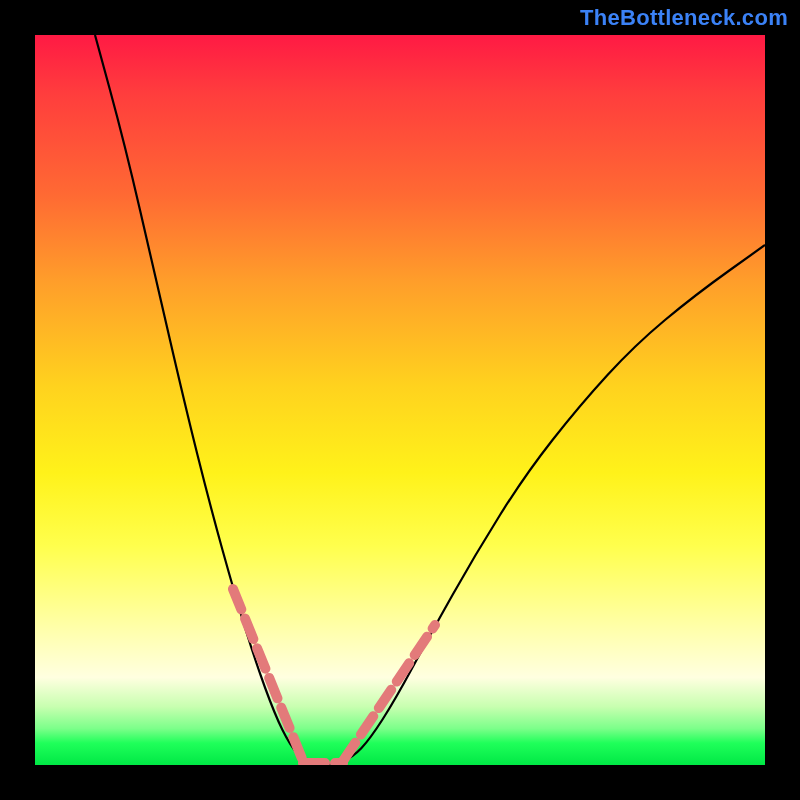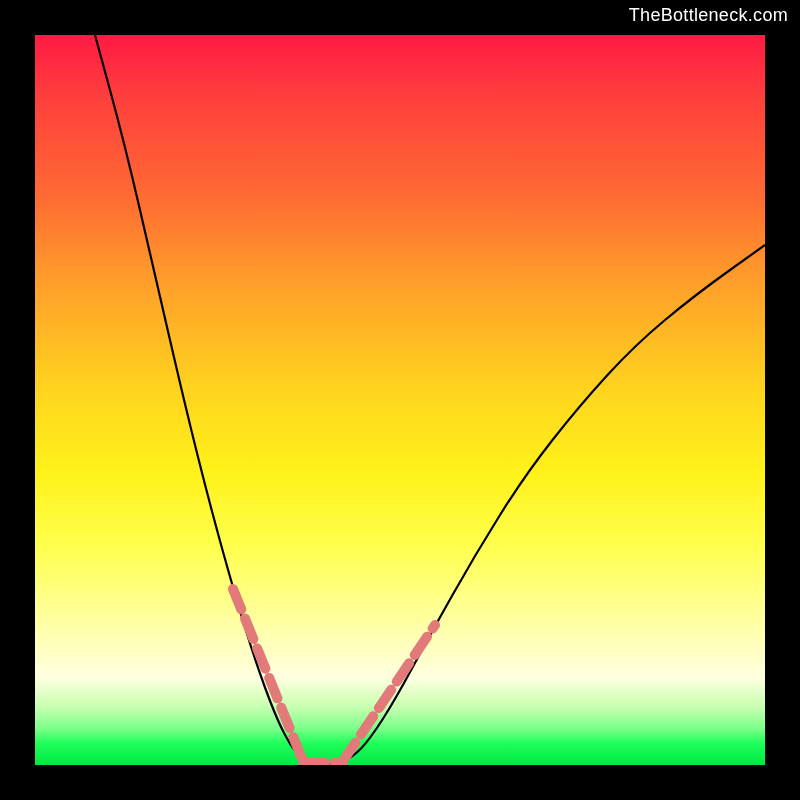--- a/index.html
+++ b/index.html
@@ -47,23 +47,23 @@
       #c8ffb0 92%,
       #7cff8a 95%,
       #1fff5a 97%,
       #00e845 100%
     );
   }
   .watermark {
     position: absolute;
     top: 5px;
     right: 12px;
-    color: #ffffff;
-    font-size: 18px;
-    font-weight: 400;
+    color: #3b82f6;
+    font-size: 22px;
+    font-weight: 700;
     letter-spacing: 0.3px;
     user-select: none;
   }
   svg.curves {
     position: absolute;
     left: 0;
     top: 0;
     width: 100%;
     height: 100%;
   }

